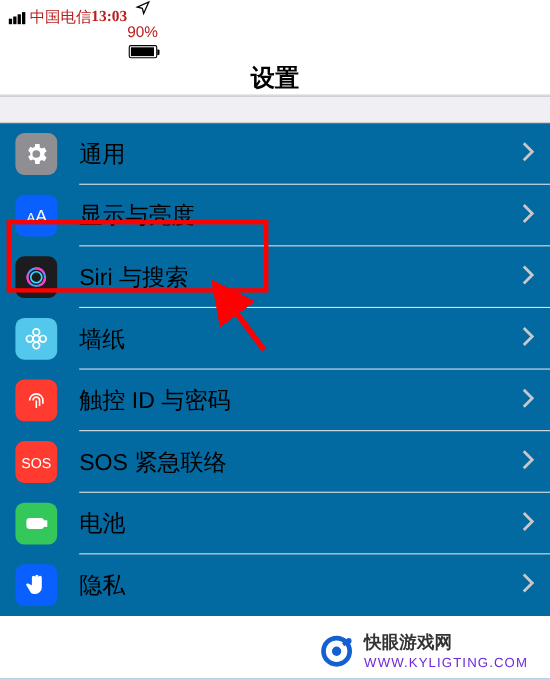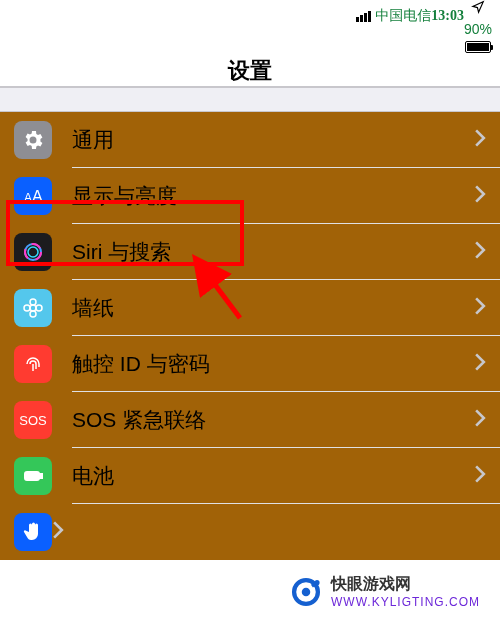--- a/index.html
+++ b/index.html
@@ -8,25 +8,25 @@
     height: 617px;
     font-family: -apple-system, "Helvetica Neue", Arial, sans-serif;
     background: #fff;
     position: relative;
     overflow: hidden;
   }
   .status-bar {
     height: 24px;
     display: flex;
     align-items: center;
-    justify-content: flex-end;
+    justify-content: flex-start;
     padding: 16px 8px;
     font-size: 14px;
     font-weight: 500;
-    color: #15803d;
+    color: #b91c1c;
   }
   .status-left { display:flex; align-items:center; gap:4px; }
   .status-right { display:flex; align-items:center; gap:4px;flex-direction:column; }
   .signal-bars { display:inline-flex; align-items:flex-end; gap:1px; }
   .signal-bars span { width:3px; background:#000; display:inline-block; }
   .signal-bars span:nth-child(1){height:5px;}
   .signal-bars span:nth-child(2){height:7px;}
   .signal-bars span:nth-child(3){height:9px;}
   .signal-bars span:nth-child(4){height:11px;}
   .battery {
@@ -35,21 +35,21 @@
   .battery::after{content:""; position:absolute; right:-3px; top:3px; width:2px; height:5px; background:#000; border-radius:0 1px 1px 0;}
   .battery-fill{position:absolute; left:1px; top:1px; bottom:1px; width:90%; background:#000;}
   .nav-bar {
     height: 55px;
     display:flex; align-items:flex-end; justify-content:center;
     border-bottom:1px solid #c8c7cc;
     font-size:22px;
     font-weight:600;
   }
   .group-gap { height:25px; background:#efeff4; border-top:1px solid #c8c7cc; border-bottom:1px solid #c8c7cc;}
-  .list { background:#a16207; }
+  .list { background:#0369a1; }
   .row {
     display:flex; align-items:center;
     height:56px;
     padding-left:14px;
     position:relative;
   }
   .row .sep {
     position:absolute; left:72px; right:0; bottom:0; height:1px; background:#e0e0e3;
   }
   .row:last-child .sep{display:none;}
@@ -232,20 +232,21 @@
         </svg></div>
     <div class="sep"></div>
   </div>
 
   <div class="row">
     <div class="icon-wrap" style="background:#0a60ff">
       <svg viewBox="0 0 24 24" fill="#fff">
           <path d="M8 12V5a1.5 1.5 0 0 1 3 0v6V4a1.5 1.5 0 0 1 3 0v7V5a1.5 1.5 0 0 1 3 0v9a6 6 0 0 1-6 6h-1c-2 0-3-1-4-3l-3-5c-.5-1 .5-2 1.5-1.5L8 12z"></path>
         </svg>
     </div>
+    <div class="row-label">隐私</div>
     <div class="chev"><svg width="12" height="18" viewBox="0 0 8 14" fill="none" stroke="#c7c7cc" stroke-width="2">
           <path d="M1 1l6 6-6 6"></path>
         </svg></div>
 
   </div>
 
 </div>
 
 <div class="highlight-box" style="left:6px; top:200px; width:238px; height:66px;"></div>
 

